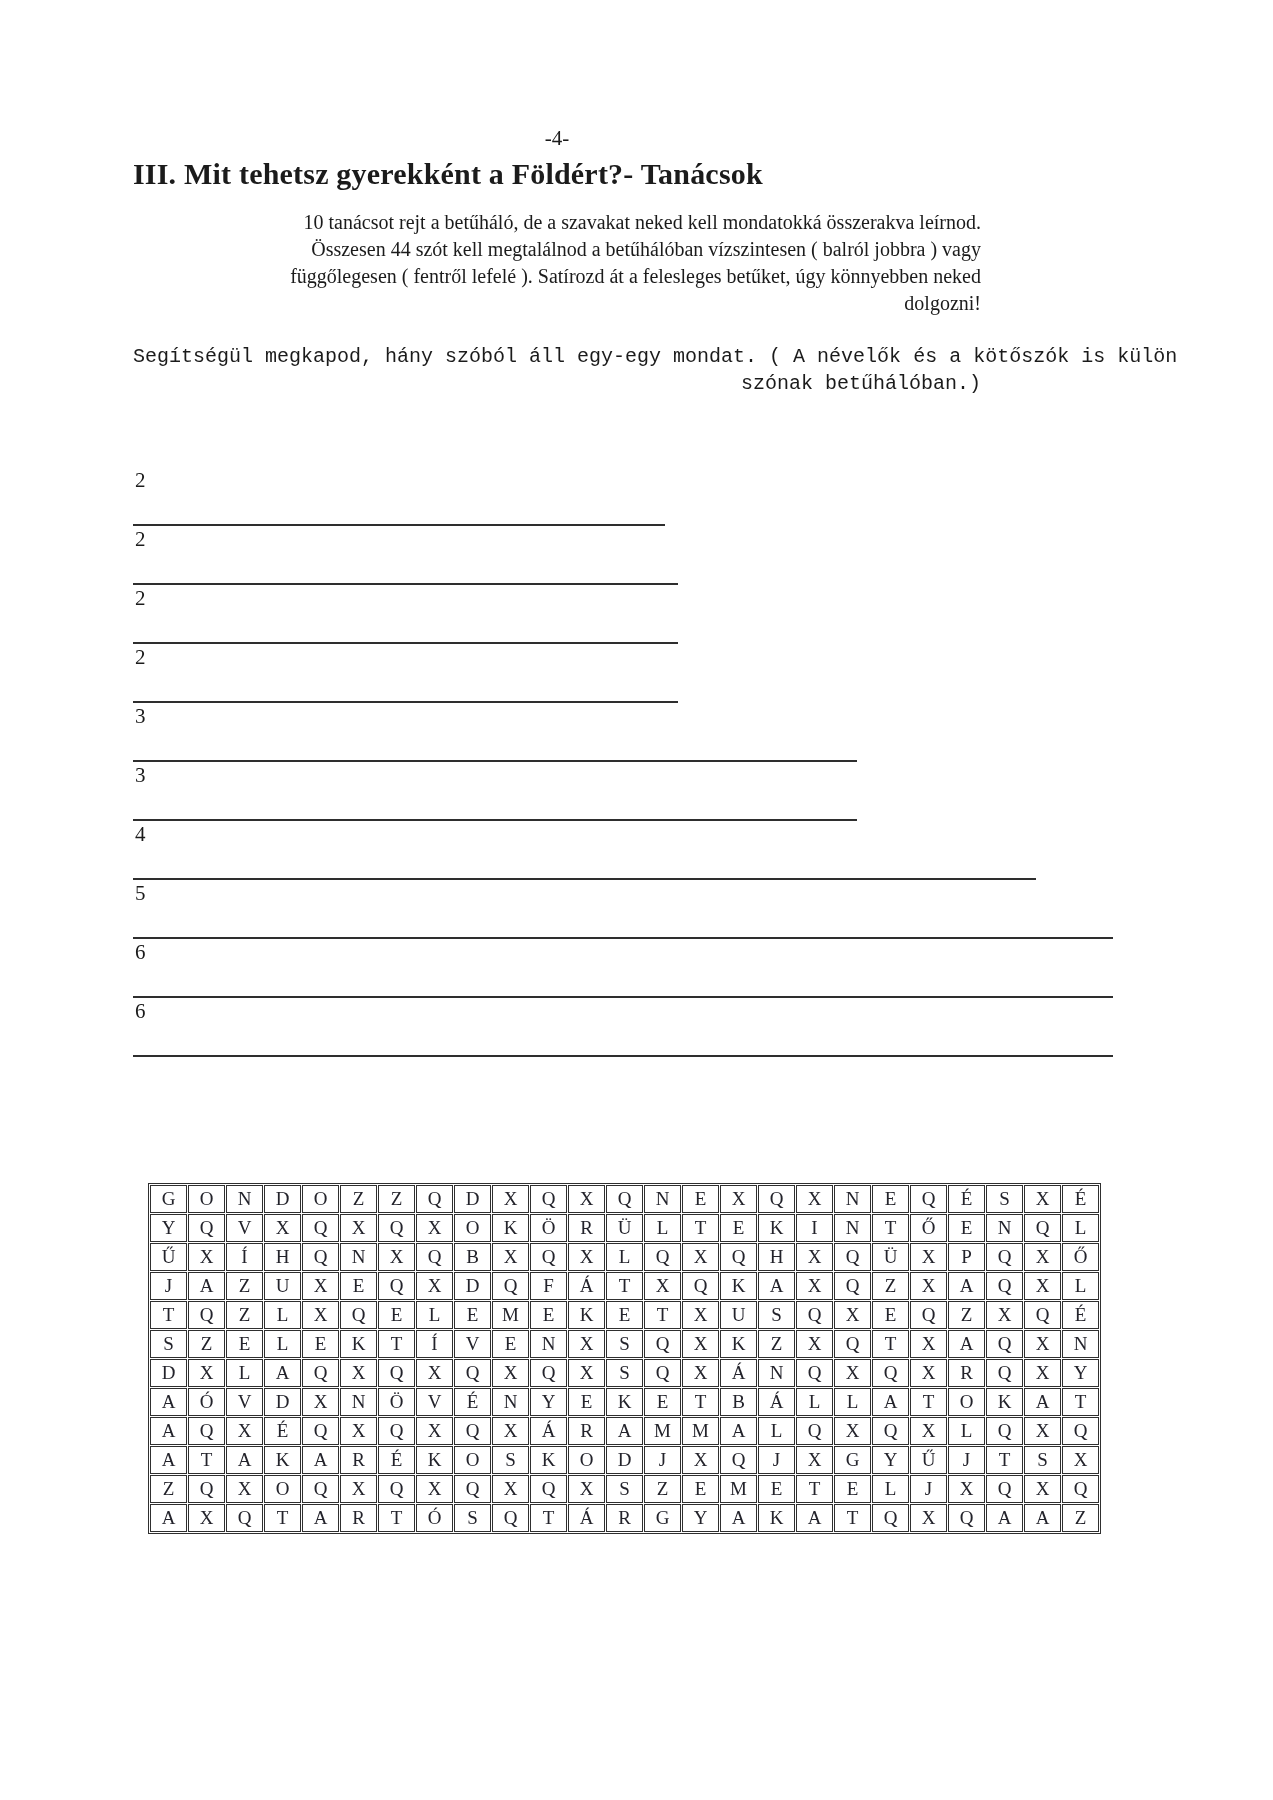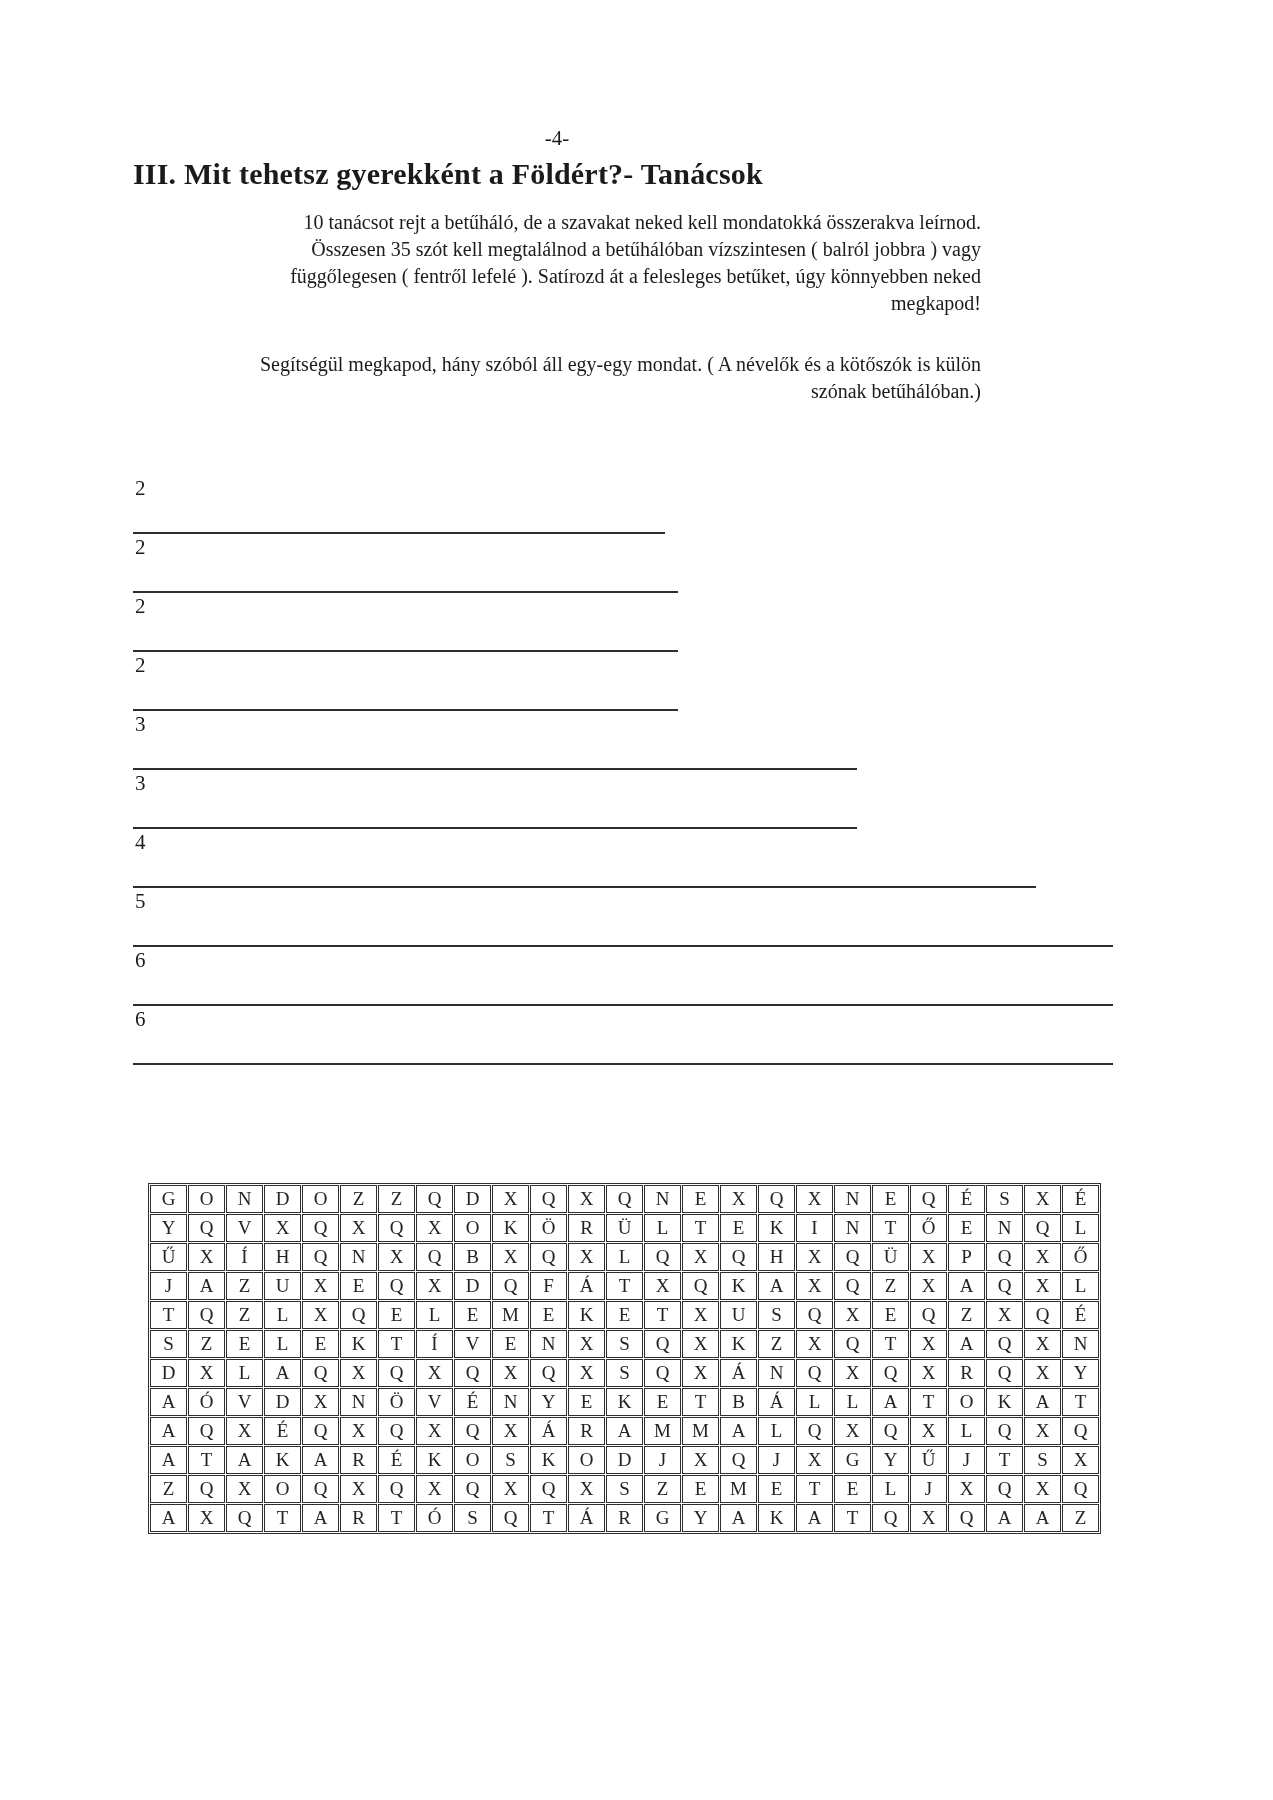--- a/index.html
+++ b/index.html
@@ -31,21 +31,22 @@
     margin: 6px 0 16px 0;
     font-size: 30px;
     line-height: 36px;
     font-weight: bold;
     letter-spacing: 0.2px;
   }
   .para {
     margin-top: 17px;
   }
   .para-hint {
-    margin-top: 34px;
+    margin-top: 26px;
+    font-family: Liberation Mono, monospace;
   }
   .text-line {
     font-size: 20px;
     line-height: 27px;
     white-space: nowrap;
     text-align: right;
   }
   .answers {
     margin-top: 72px;
   }
@@ -91,23 +92,23 @@
 </style>
 </head>
 <body>
 
 <div class="page">
   <div class="content">
     <div class="page-number">-4-</div>
     <h1 class="doc-title">III. Mit tehetsz gyerekként a Földért?- Tanácsok</h1>
     <div class="para">
         <div class="text-line">10 tanácsot rejt a betűháló, de a szavakat neked kell mondatokká összerakva leírnod.</div>
-        <div class="text-line">Összesen 35 szót kell megtalálnod a betűhálóban vízszintesen ( balról jobbra ) vagy</div>
+        <div class="text-line">Összesen 44 szót kell megtalálnod a betűhálóban vízszintesen ( balról jobbra ) vagy</div>
         <div class="text-line">függőlegesen ( fentről lefelé ). Satírozd át a felesleges betűket, úgy könnyebben neked</div>
-        <div class="text-line">megkapod!</div>
+        <div class="text-line">dolgozni!</div>
       </div>
     <div class="para para-hint">
         <div class="text-line">Segítségül megkapod, hány szóból áll egy-egy mondat.  ( A névelők és a kötőszók is külön</div>
         <div class="text-line">szónak betűhálóban.)</div>
       </div>
     <div class="answers">
         <div class="answer-item">
           <span class="answer-count">2</span>
           <div class="answer-line" style="width: 532px;"></div>
         </div>

